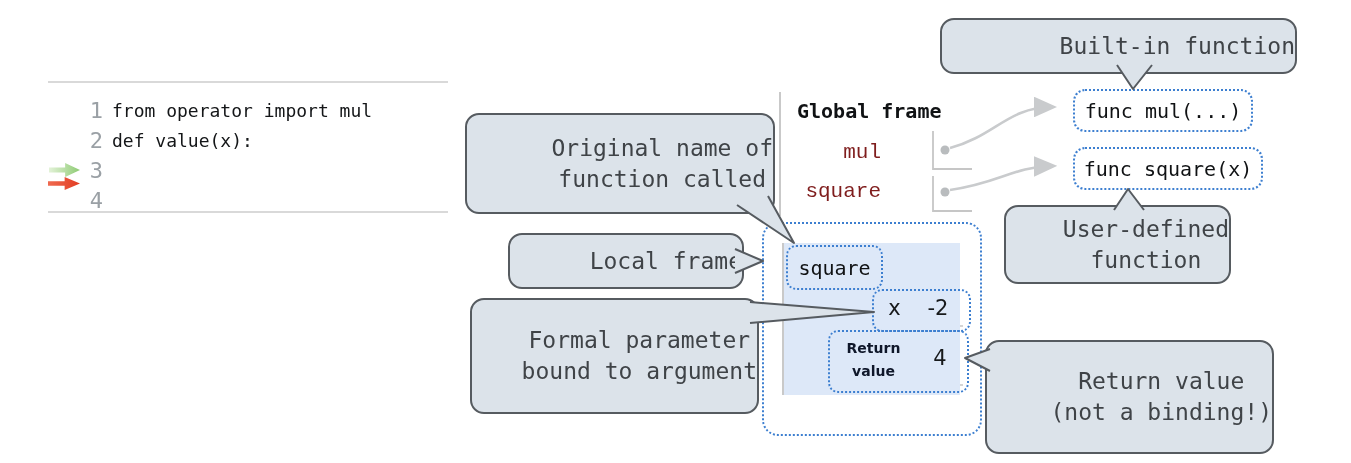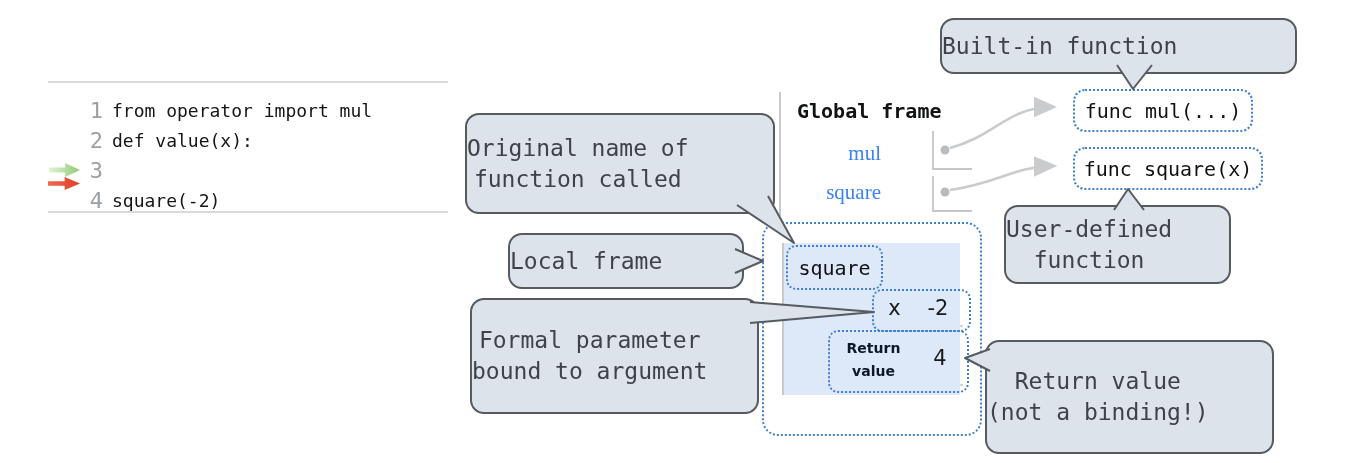--- a/index.html
+++ b/index.html
@@ -21,30 +21,30 @@
 
   
   svg.bg { position:absolute; left:0; top:0; z-index:1; pointer-events:none; }
   .fill-rect { position:absolute; left:782px; top:243px; width:176px; height:152px;
     background:#dde8f8; border-left:2px solid #c9c9c9; z-index:2; }
   .dotted { position:absolute; border:2px dotted #3d7fd0; border-radius:12px; z-index:4;
     display:flex; align-items:center; justify-content:center; }
   .mono-label { font-size:20px; color:#101214; }
   .gf-title { position:absolute; left:797px; top:99px; font-size:20px; color:#101214; z-index:2;font-weight:bold; }
   .var-name { position:absolute; left:756px; width:125px; text-align:right;
-    font-family:Liberation Serif, serif; font-size:21px; color:#3b82f6; z-index:2; }
+    font-family:Liberation Mono, monospace; font-size:21px; color:#7f1d1d; z-index:2; }
   .val-text { position:absolute; font-family:"DejaVu Sans", sans-serif; font-size:21px;
     color:#17191b; text-align:center; z-index:5; }
   .ret-label { position:absolute; left:830px; top:337px; width:87px; text-align:center;
     font-family:"DejaVu Sans", sans-serif; font-weight:bold; font-size:14px; line-height:23px;
     color:#0f172a; white-space:pre-line; z-index:5; }
 
   
   .bubble { position:absolute; background:#dce3ea; border:2px solid #565b60; border-radius:14px;
-    display:flex; align-items:center; justify-content:flex-start; text-align:center;
+    display:flex; align-items:center; justify-content:flex-end; text-align:center;
     color:#3f4347; font-size:23px; line-height:31px; white-space:pre-line; z-index:6; }
   svg.tails { position:absolute; left:0; top:0; z-index:7; pointer-events:none; }
 </style>
 </head>
 <body>
 
 <div class="stage">
 
   <div class="hrule" style="top:81px"></div>
   <div class="hrule" style="top:211px"></div>
@@ -55,21 +55,20 @@
   </div>
   <div class="code-row" style="top:125px">
     <span class="ln">2</span>
     <span class="codetext">def value(x):</span>
   </div>
   <div class="code-row" style="top:155px">
     <span class="ln">3</span>
   </div>
   <div class="code-row" style="top:185px">
     <span class="ln">4</span>
-    <span class="codetext">square(-2)</span>
   </div>
 
   <div class="exec-arrow" style="left:49px; top:163px; width:31px; height:14px">
     <div class="arrow-shape green-fill"></div>
   </div>
   <div class="exec-arrow" style="left:48px; top:177px; width:32px; height:13px">
     <div class="arrow-shape red-fill"></div>
   </div>
 
   <svg class="bg" width="1351" height="463" viewBox="0 0 1351 463">

